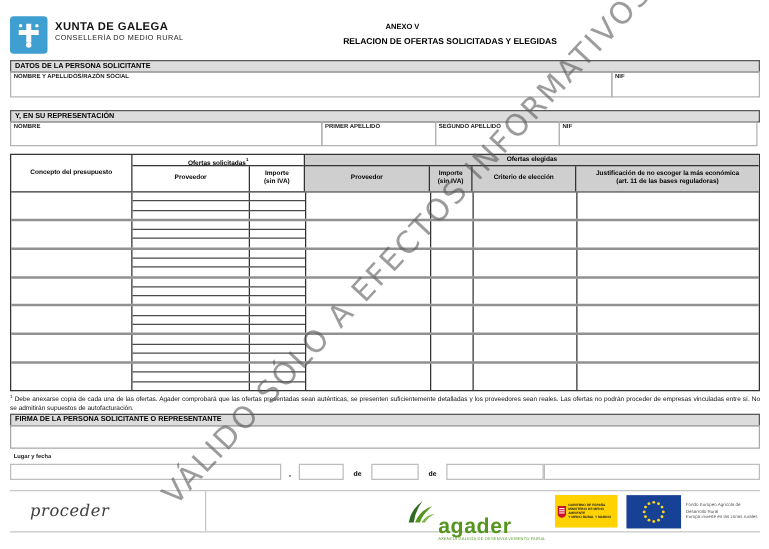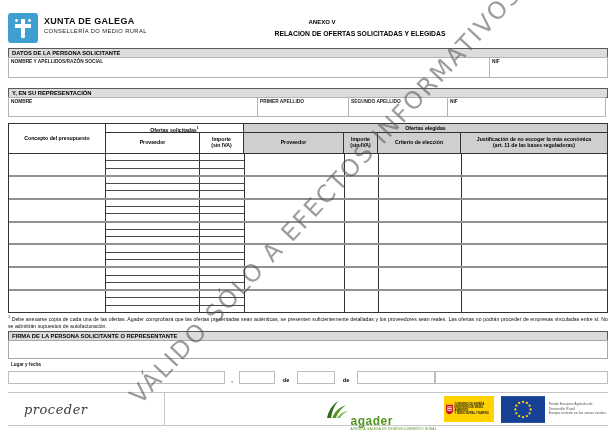--- a/index.html
+++ b/index.html
@@ -81,21 +81,21 @@
   .footer{left:8px;top:392px;width:600px;height:34px;border-top:1px solid #c6c6c6;
           border-bottom:1px solid #c6c6c6;box-sizing:border-box;}
   .galicia-cell{position:absolute;left:0;top:0;width:157px;height:100%;
                 border-right:1px solid #c6c6c6;box-sizing:border-box;display:flex;
                 align-items:center;padding-left:16px;}
   .galicia-txt{font-family:"DejaVu Serif",serif;font-style:italic;font-size:13px;
                color:#3d3d3d;letter-spacing:.5px;}
   .logos{position:absolute;right:2px;top:0;height:100%;display:flex;align-items:center;gap:7px;}
   .agader{display:flex;align-items:center;gap:3px;}
   .agader-txt{display:flex;flex-direction:column;line-height:1;}
-  .agader-name{font-size:12px;font-weight:bold;color:#55951f;letter-spacing:.5px;margin-top:28px;}
+  .agader-name{font-size:17px;font-weight:bold;color:#55951f;letter-spacing:.5px;margin-top:28px;}
   .agader-sub{font-size:3.2px;color:#55951f;margin-top:1px;letter-spacing:.2px;}
   .spainbox{width:50px;height:26px;background:#ffd200;display:flex;align-items:center;
             gap:2px;padding:2px;box-sizing:border-box;}
   .spain-txt{font-size:2.6px;line-height:1.2;color:#222;font-weight:bold;}
   .eu{display:flex;align-items:center;gap:4px;}
   .eu-txt{font-size:3.6px;line-height:1.35;color:#555;}
 
   
   .watermark{left:55px;top:203px;width:500px;text-align:center;font-size:24px;
              letter-spacing:2px;white-space:nowrap;color:rgba(85,85,85,.58);

